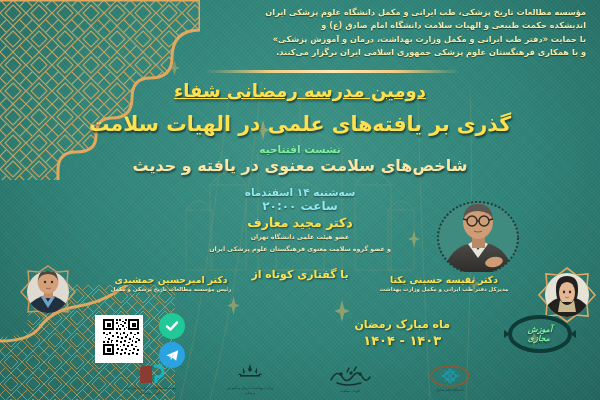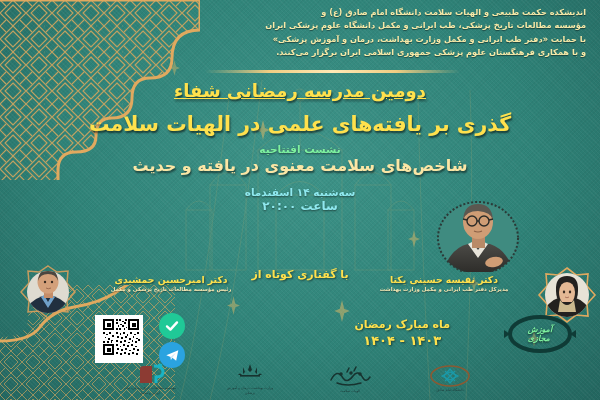--- a/index.html
+++ b/index.html
@@ -251,22 +251,22 @@
         </g>
       </pattern>
     </defs>
     <g clip-path="url(#clipBL)">
       <rect x="-10" y="-10" width="200" height="140" fill="url(#geo2)" opacity=".75"></rect>
     </g>
     <path d="M0 56 Q30 56 40 42 Q52 26 74 22 Q100 18 118 6 Q130 -2 142 -10" fill="none" stroke="#e0a95f" stroke-width="3"></path>
   </svg>
 
   <div class="header">
+    <div>مؤسسه مطالعات تاریخ پزشکی، طب ایرانی و مکمل دانشگاه علوم پزشکی ایران</div>
     <div>اندیشکده حکمت طبیعی و الهیات سلامت  دانشگاه امام صادق (ع) و</div>
-    <div>مؤسسه مطالعات تاریخ پزشکی، طب ایرانی و مکمل دانشگاه علوم پزشکی ایران</div>
     <div>با حمایت «دفتر طب ایرانی و مکمل وزارت بهداشت، درمان و آموزش پزشکی»</div>
     <div>و با همکاری فرهنگستان علوم پزشکی جمهوری اسلامی ایران برگزار می‌کنند.</div>
   </div>
   <div class="divider"></div>
 
   <div class="title-wrap">
     <div class="title1">دومین مدرسه رمضانی شفاء</div>
     <div class="title2">گذری بر یافته‌های علمی در الهیات سلامت</div>
     <div class="session">نشست افتتاحیه</div>
     <div class="subject">شاخص‌های سلامت معنوی در یافته و حدیث</div>
@@ -307,20 +307,25 @@
         </g>
 
         <path d="M40 35 Q44 37 48 35" stroke="#8a5f45" stroke-width="1.2" fill="none"></path>
 
         <ellipse cx="60" cy="66" rx="9" ry="5" fill="#cf9d75" transform="rotate(-12 60 66)"></ellipse>
       </g>
       <ellipse cx="44" cy="42" rx="40" ry="36" fill="none" stroke="#2b3a37" stroke-width="2" stroke-dasharray="2 2"></ellipse>
     </svg>
   </div>
 
+  <div class="mainspeaker">
+    <div class="ms-name">دکتر مجید معارف</div>
+    <div class="ms-role">عضو هیئت علمی دانشگاه تهران</div>
+    <div class="ms-role">و عضو گروه سلامت معنوی فرهنگستان علوم پزشکی ایران</div>
+  </div>
 
   <div class="shorttalks-label">با گفتاری کوتاه از</div>
 
   <div class="portrait" style="right:2px;top:266px;width:62px;height:58px;">
     <svg width="62" height="58" viewBox="0 0 62 58">
       <defs>
         <clipPath id="cp1">
             <circle cx="31" cy="29" r="22"></circle>
           </clipPath>
       </defs>

